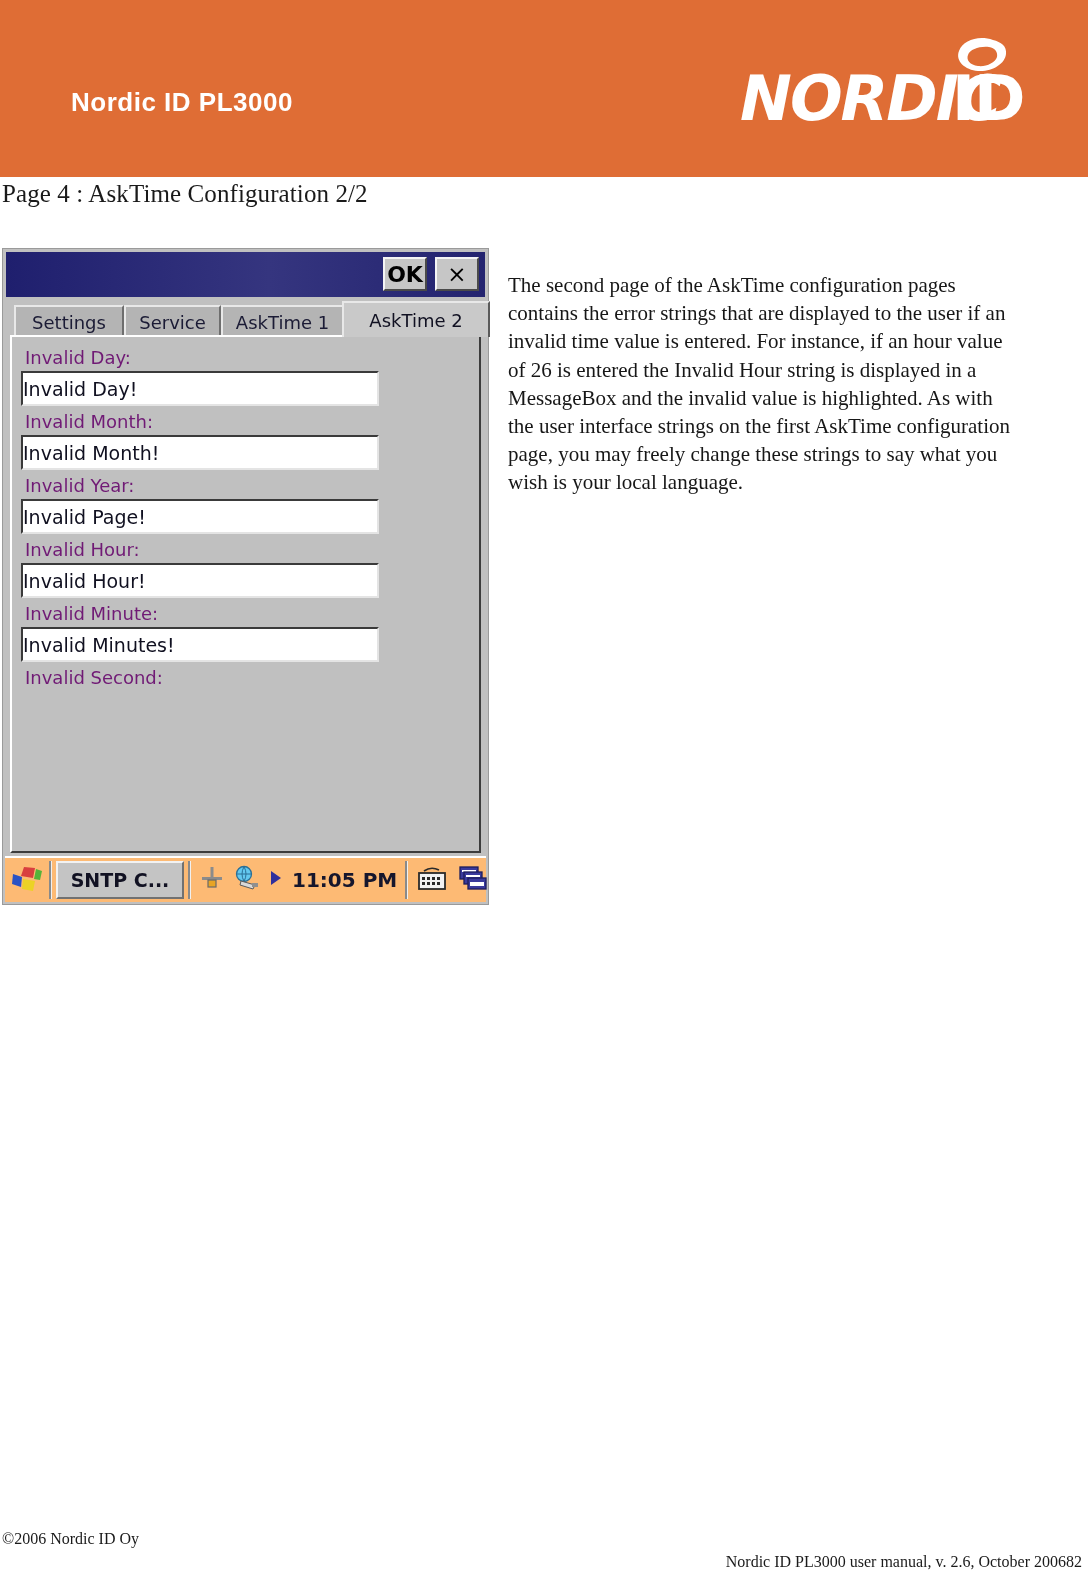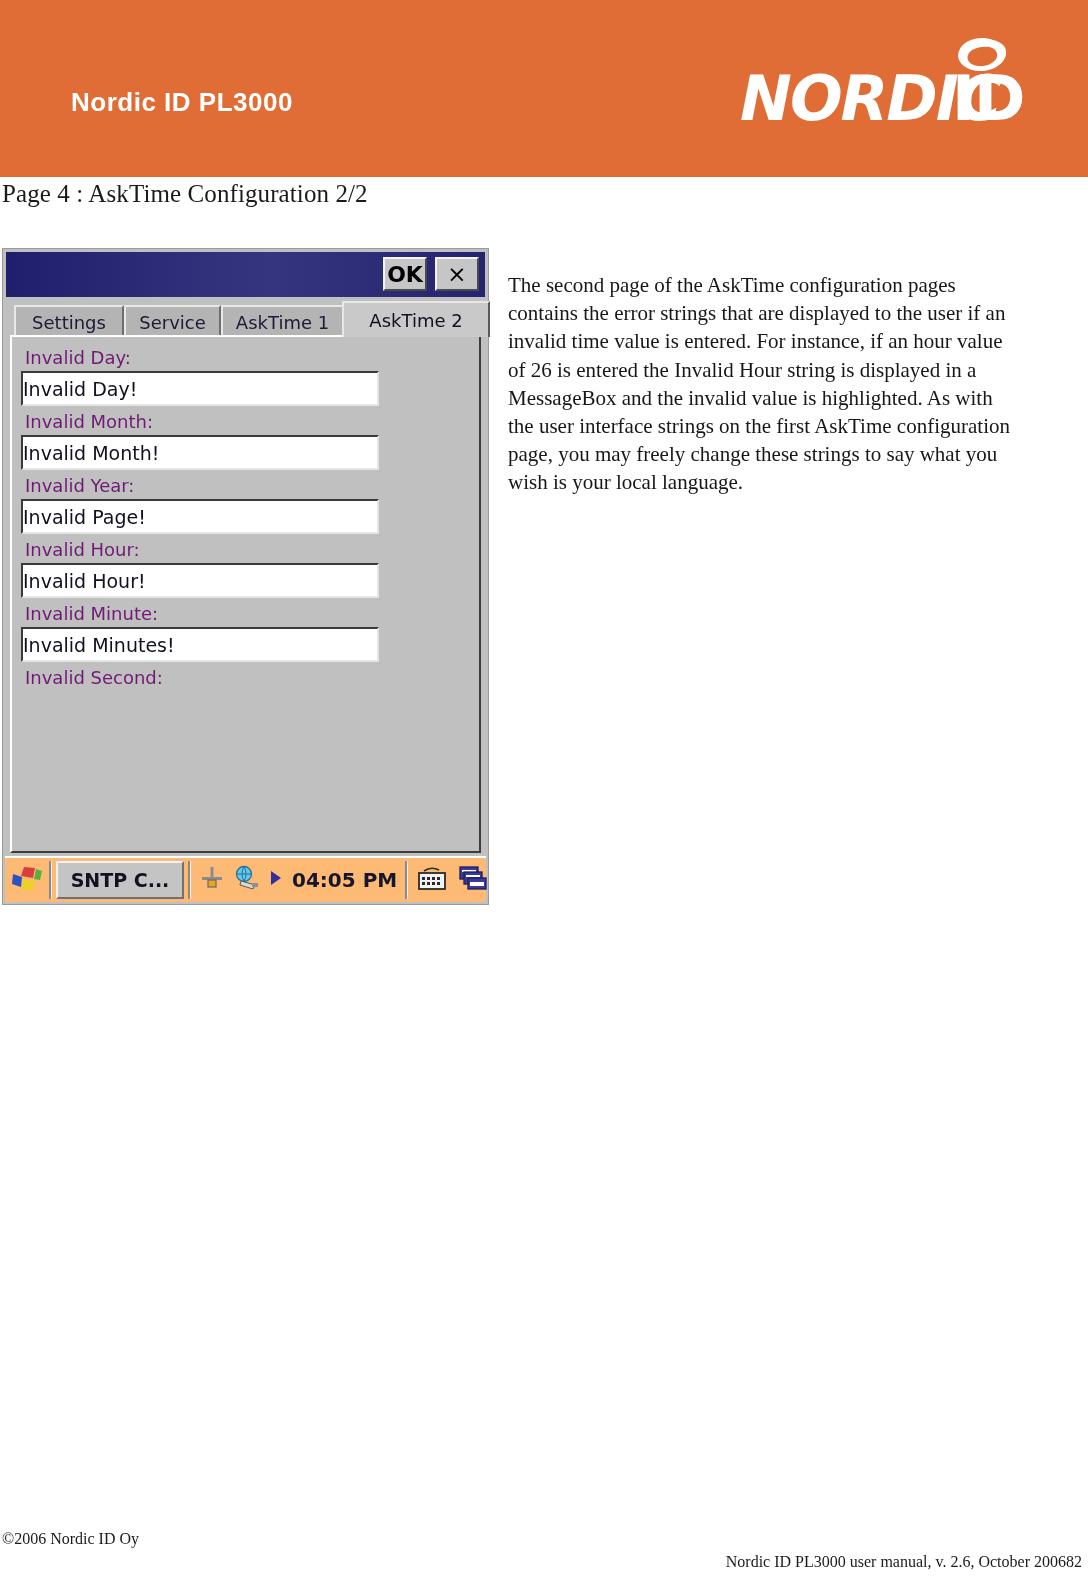--- a/index.html
+++ b/index.html
@@ -362,21 +362,21 @@
           <path d="M5 9 h14 M12 1.6 q4 7.4 0 14.8 M12 1.6 q-4 7.4 0 14.8" stroke="#2b6f96" stroke-width="1" fill="none"></path>
           <path d="M9 16 l14 4 -2 4 -13 -4 z" fill="#d9d9d9" stroke="#5a5a5a" stroke-width="1"></path>
           <rect x="20" y="18" width="6" height="4" fill="#8f8f8f"></rect>
         </svg>
       </span>
       <span>
         <svg width="14" height="18" viewBox="0 0 14 18" aria-hidden="true">
           <path d="M2 2 L12 9 L2 16 Z" fill="#2f2f9d"></path>
         </svg>
       </span>
-      <span id="tray-clock">04:05 PM</span>
+      <span id="tray-clock">11:05 PM</span>
     </div>
 
     <div class="tb-sep"></div>
 
     <div id="tray-extra">
       <span>
         <svg width="32" height="28" viewBox="0 0 32 28" aria-hidden="true">
           <path d="M8 7 q7 -5 15 -1" stroke="#2a2a2a" stroke-width="1.6" fill="none"></path>
           <rect x="3" y="9" width="26" height="16" fill="#f2f2f2" stroke="#2a2a2a" stroke-width="1.8"></rect>
           <g fill="#2a2a2a">

